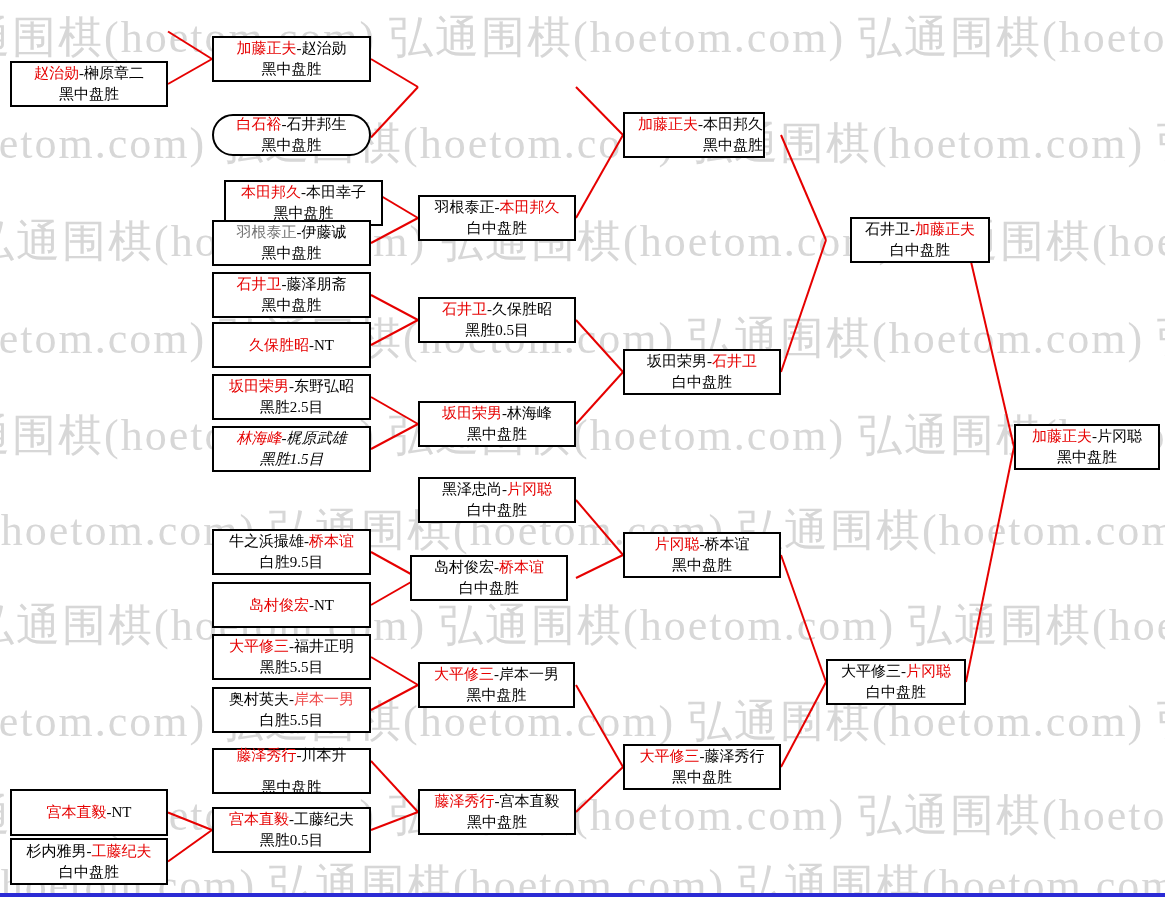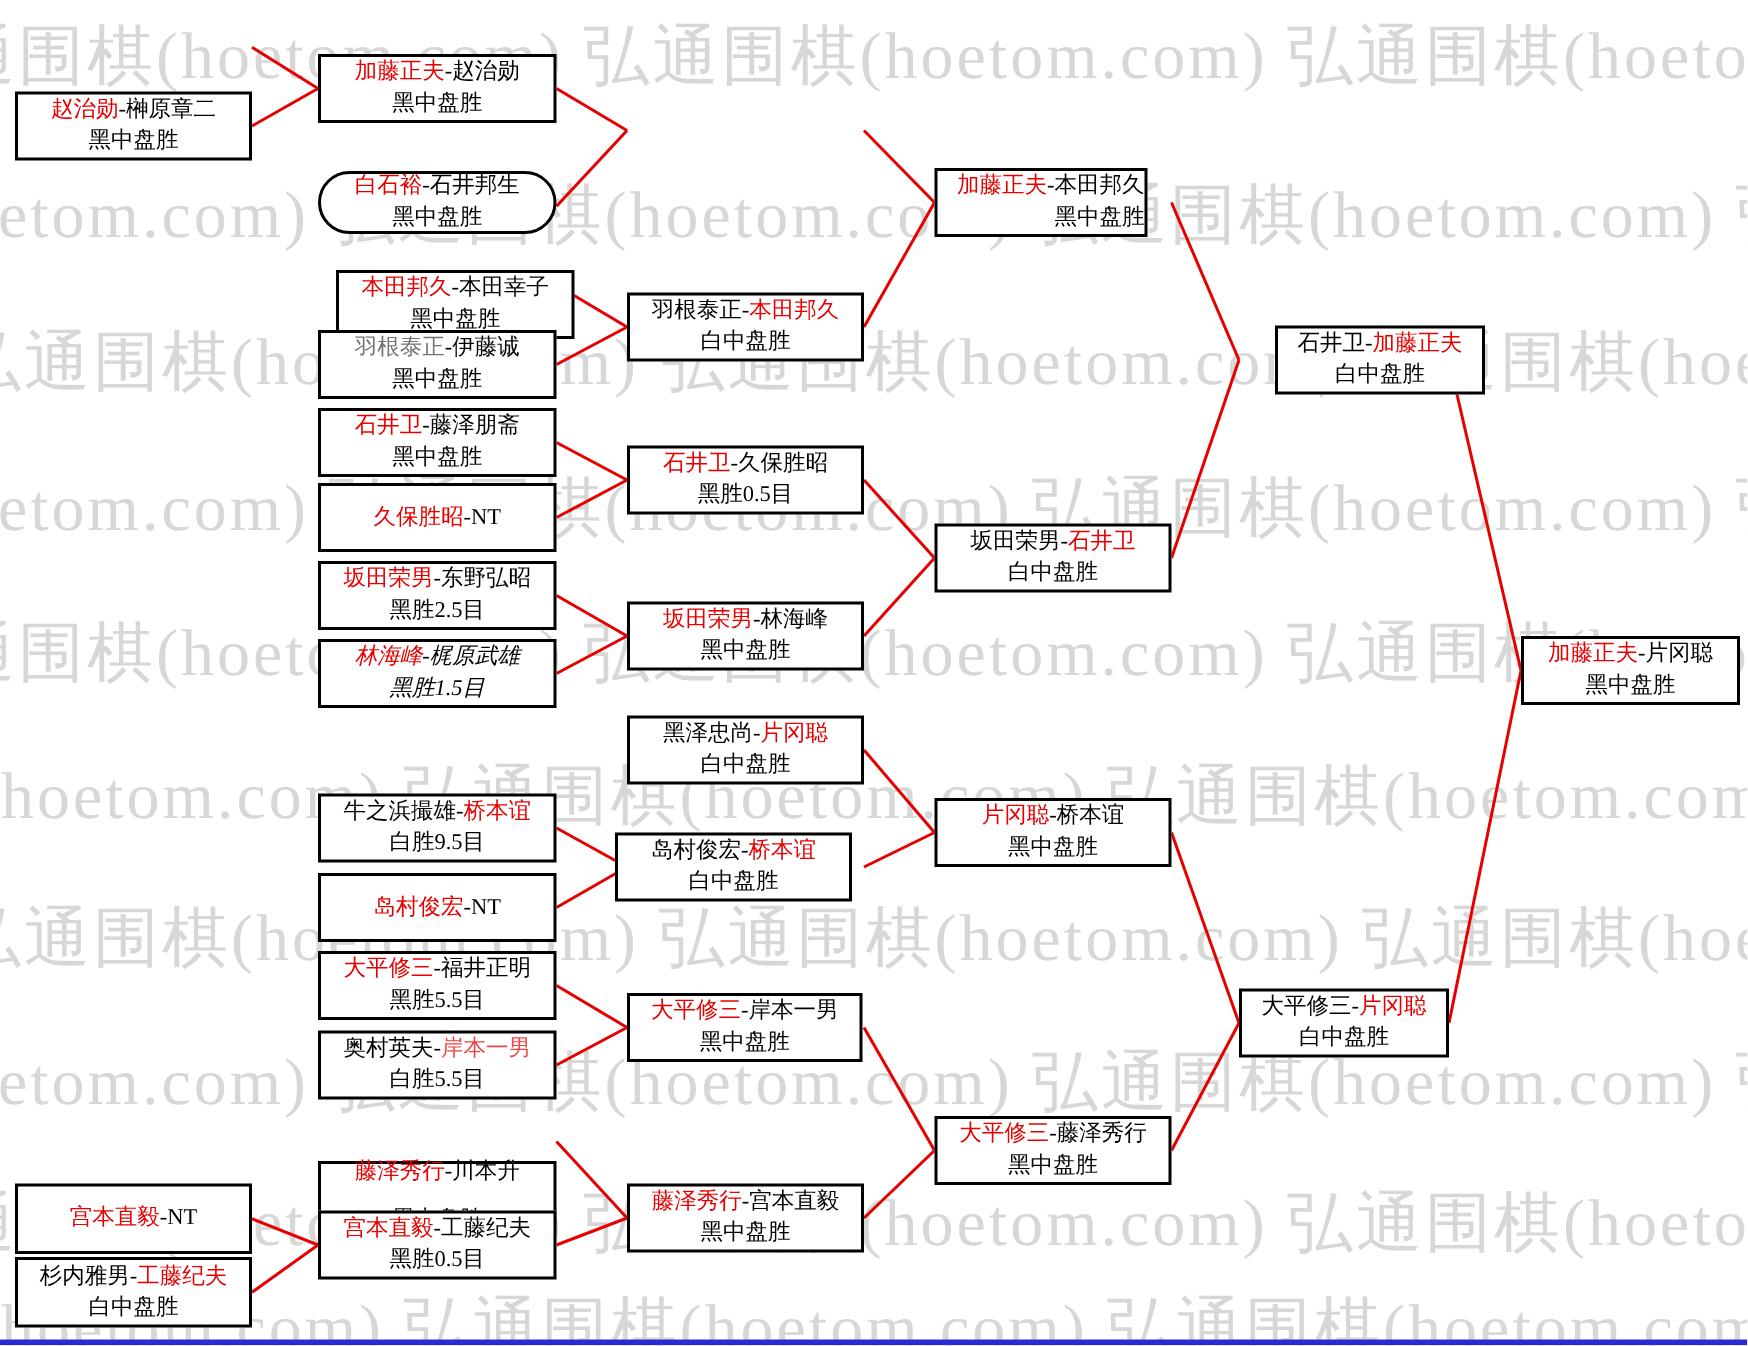--- a/index.html
+++ b/index.html
@@ -138,21 +138,21 @@
         <div class="players"><span style="color: rgb(230, 0, 0);">岛村俊宏</span><span>-NT</span></div>
       </div>
       <div class="match" style="left: 212px; top: 634px; width: 159px; height: 46px; border-color: rgb(0, 0, 0); color: rgb(0, 0, 0);">
         <div class="players"><span style="color: rgb(230, 0, 0);">大平修三</span><span>-福井正明</span></div>
         <div class="result">黑胜5.5目</div>
       </div>
       <div class="match" style="left: 212px; top: 687px; width: 159px; height: 46px; border-color: rgb(0, 0, 0); color: rgb(0, 0, 0);">
         <div class="players"><span>奥村英夫-</span><span style="color: #ef4444;">岸本一男</span></div>
         <div class="result">白胜5.5目</div>
       </div>
-      <div class="match" style="left: 212px; top: 774px; width: 159px; height: 46px; border-color: rgb(0, 0, 0); color: rgb(0, 0, 0); gap: 11px;">
+      <div class="match" style="left: 212px; top: 748px; width: 159px; height: 46px; border-color: rgb(0, 0, 0); color: rgb(0, 0, 0); gap: 11px;">
         <div class="players"><span style="color: rgb(230, 0, 0);">藤泽秀行</span><span>-川本升</span></div>
         <div class="result">黑中盘胜</div>
       </div>
       <div class="match" style="left: 212px; top: 807px; width: 159px; height: 46px; border-color: rgb(0, 0, 0); color: rgb(0, 0, 0);">
         <div class="players"><span style="color: rgb(230, 0, 0);">宫本直毅</span><span>-工藤纪夫</span></div>
         <div class="result">黑胜0.5目</div>
       </div>
       <div class="match" style="left: 418px; top: 195px; width: 158px; height: 46px; border-color: rgb(0, 0, 0); color: rgb(0, 0, 0);">
         <div class="players"><span>羽根泰正-</span><span style="color: rgb(230, 0, 0);">本田邦久</span></div>
         <div class="result">白中盘胜</div>

